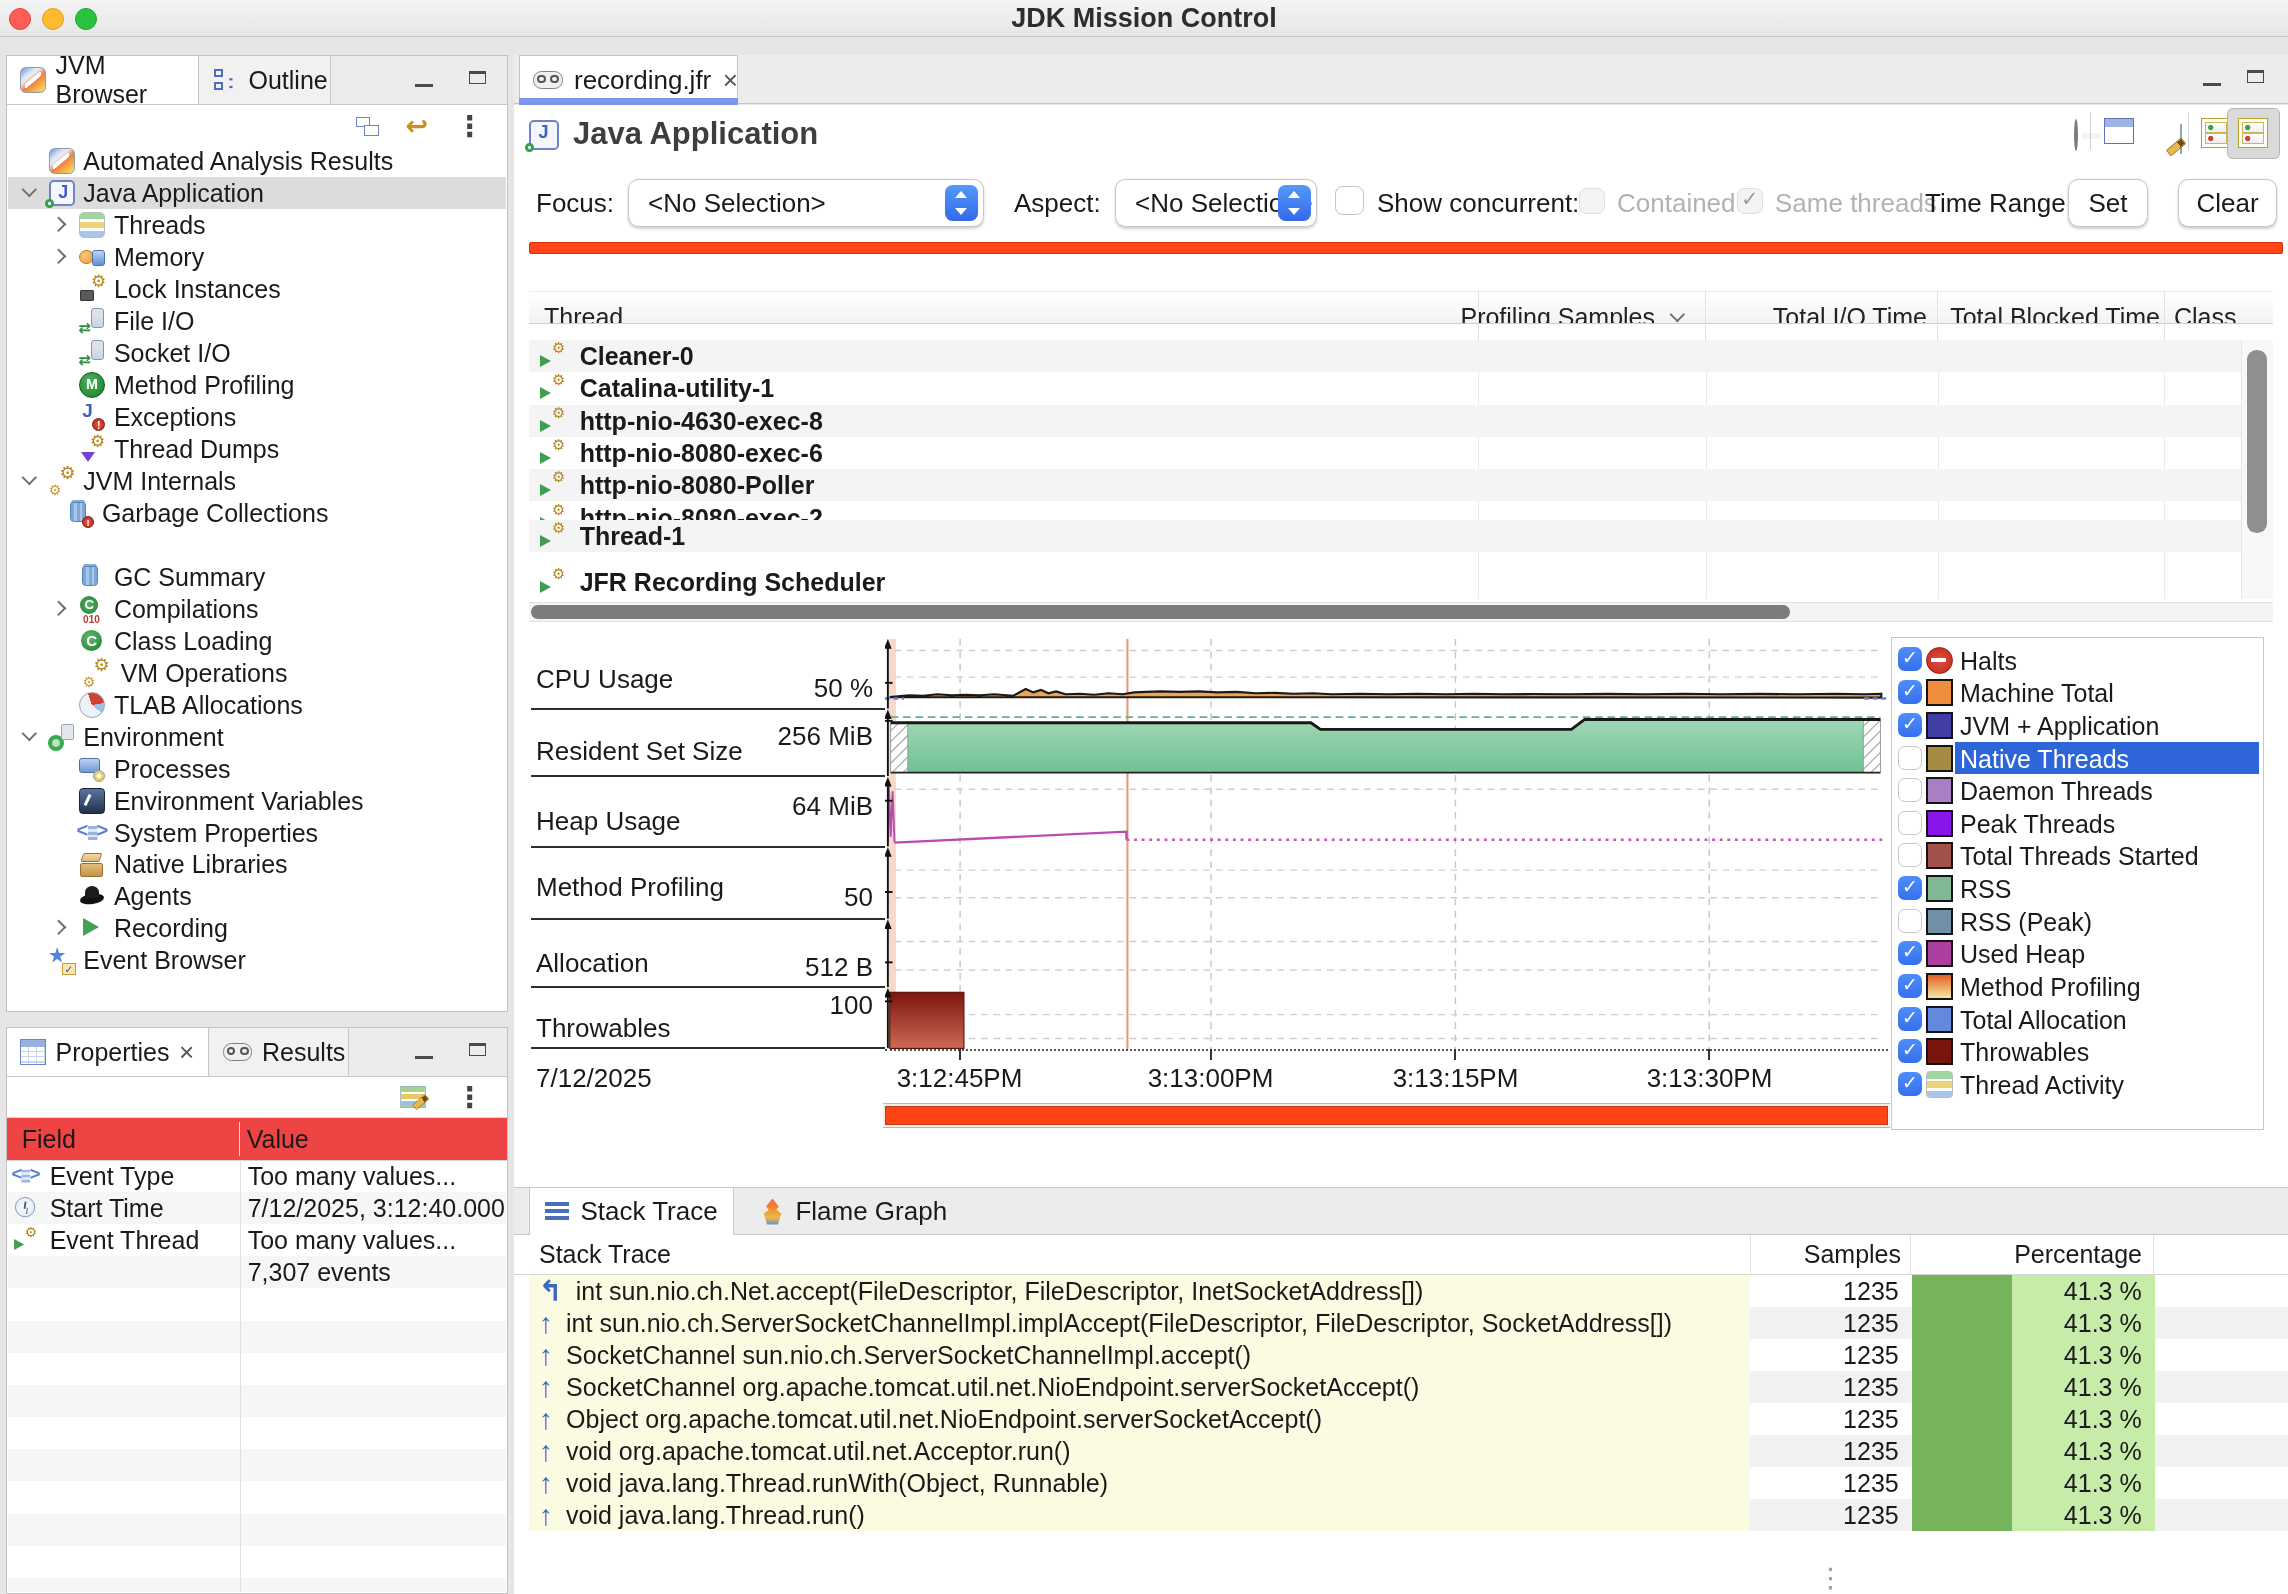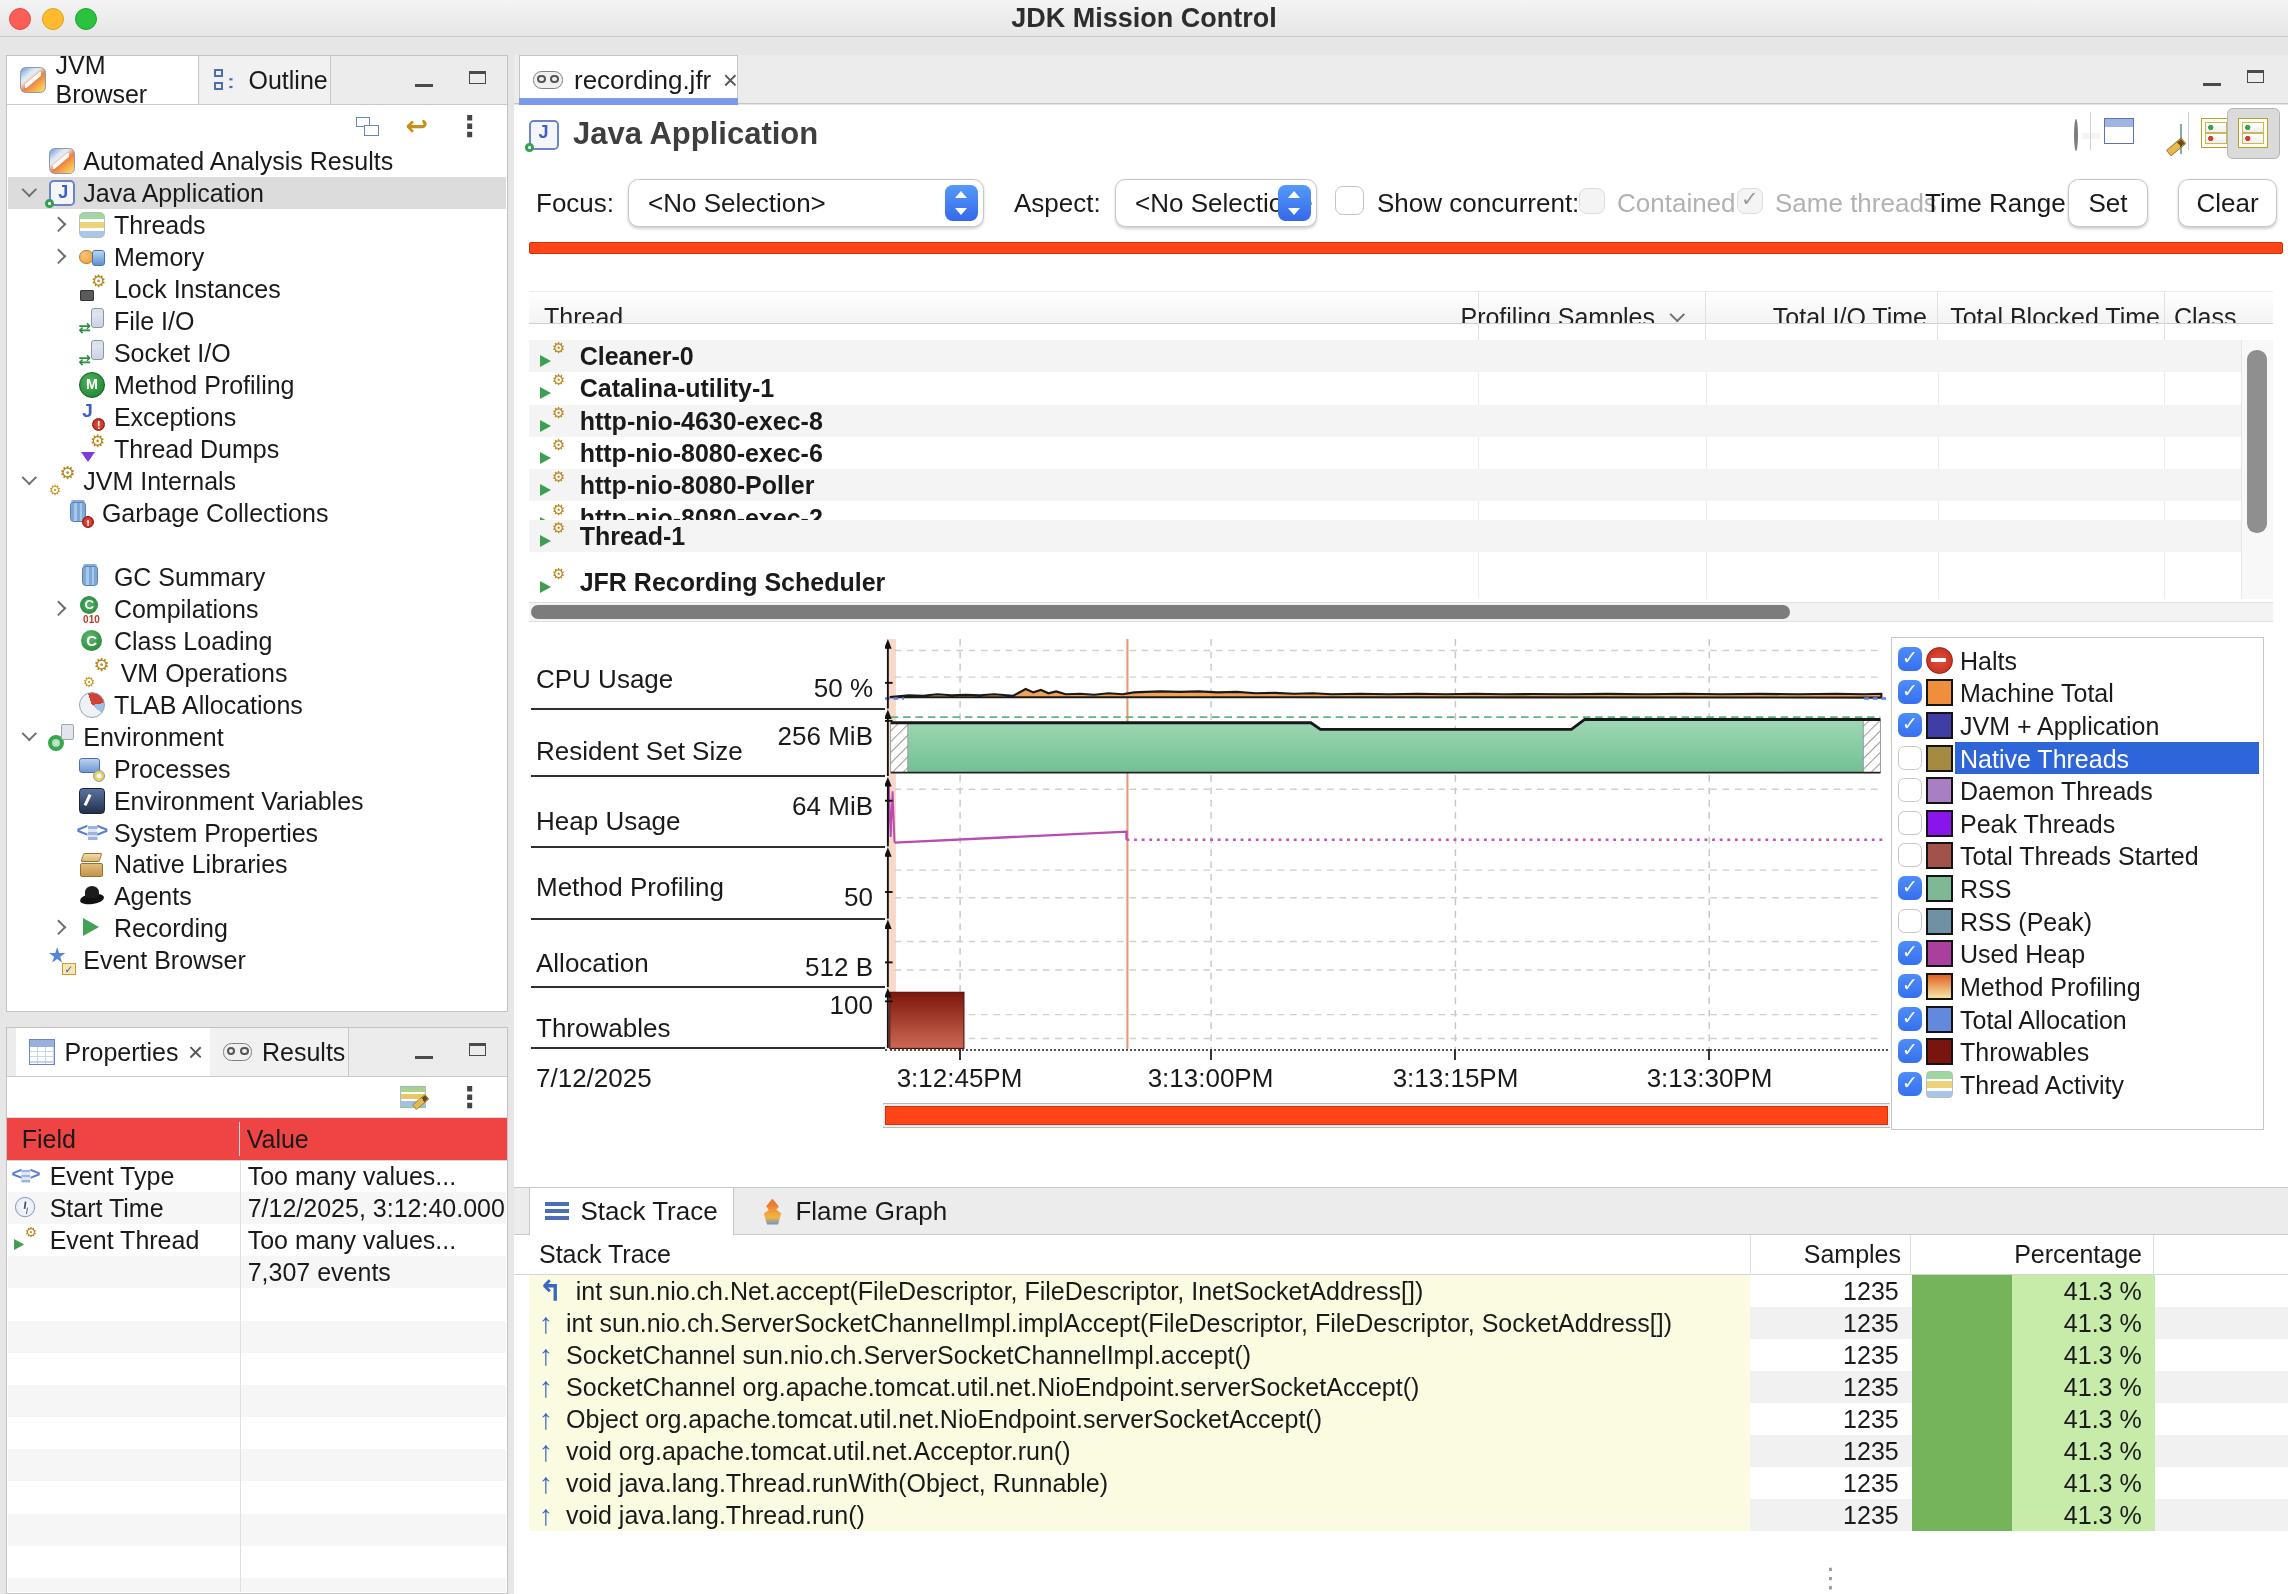--- a/index.html
+++ b/index.html
@@ -363,21 +363,21 @@
           <span class="chev"></span>
           <span class="ic ic-event-browser"></span>
           <span>Event Browser</span>
         </div>
       </div>
   </div>
 
   
   <div class="panel left-bottom">
     <div class="ltabs">
-      <div class="ltab active" style="left:0;width:202px;margin-left:9px;">
+      <div class="ltab active" style="left:0;width:202px;">
         <span class="ic ic-table"></span>
         <span>Properties</span>
         <span class="tabclose">×</span>
       </div>
       <div class="ltab" style="left:203px;width:139px;">
         <span class="ic-tape"></span>
         <span>Results</span>
       </div>
       <span class="wmin" style="position:absolute;right:74px;top:15px;"></span>
       <span class="wmax" style="position:absolute;right:21px;top:15px;"></span>

